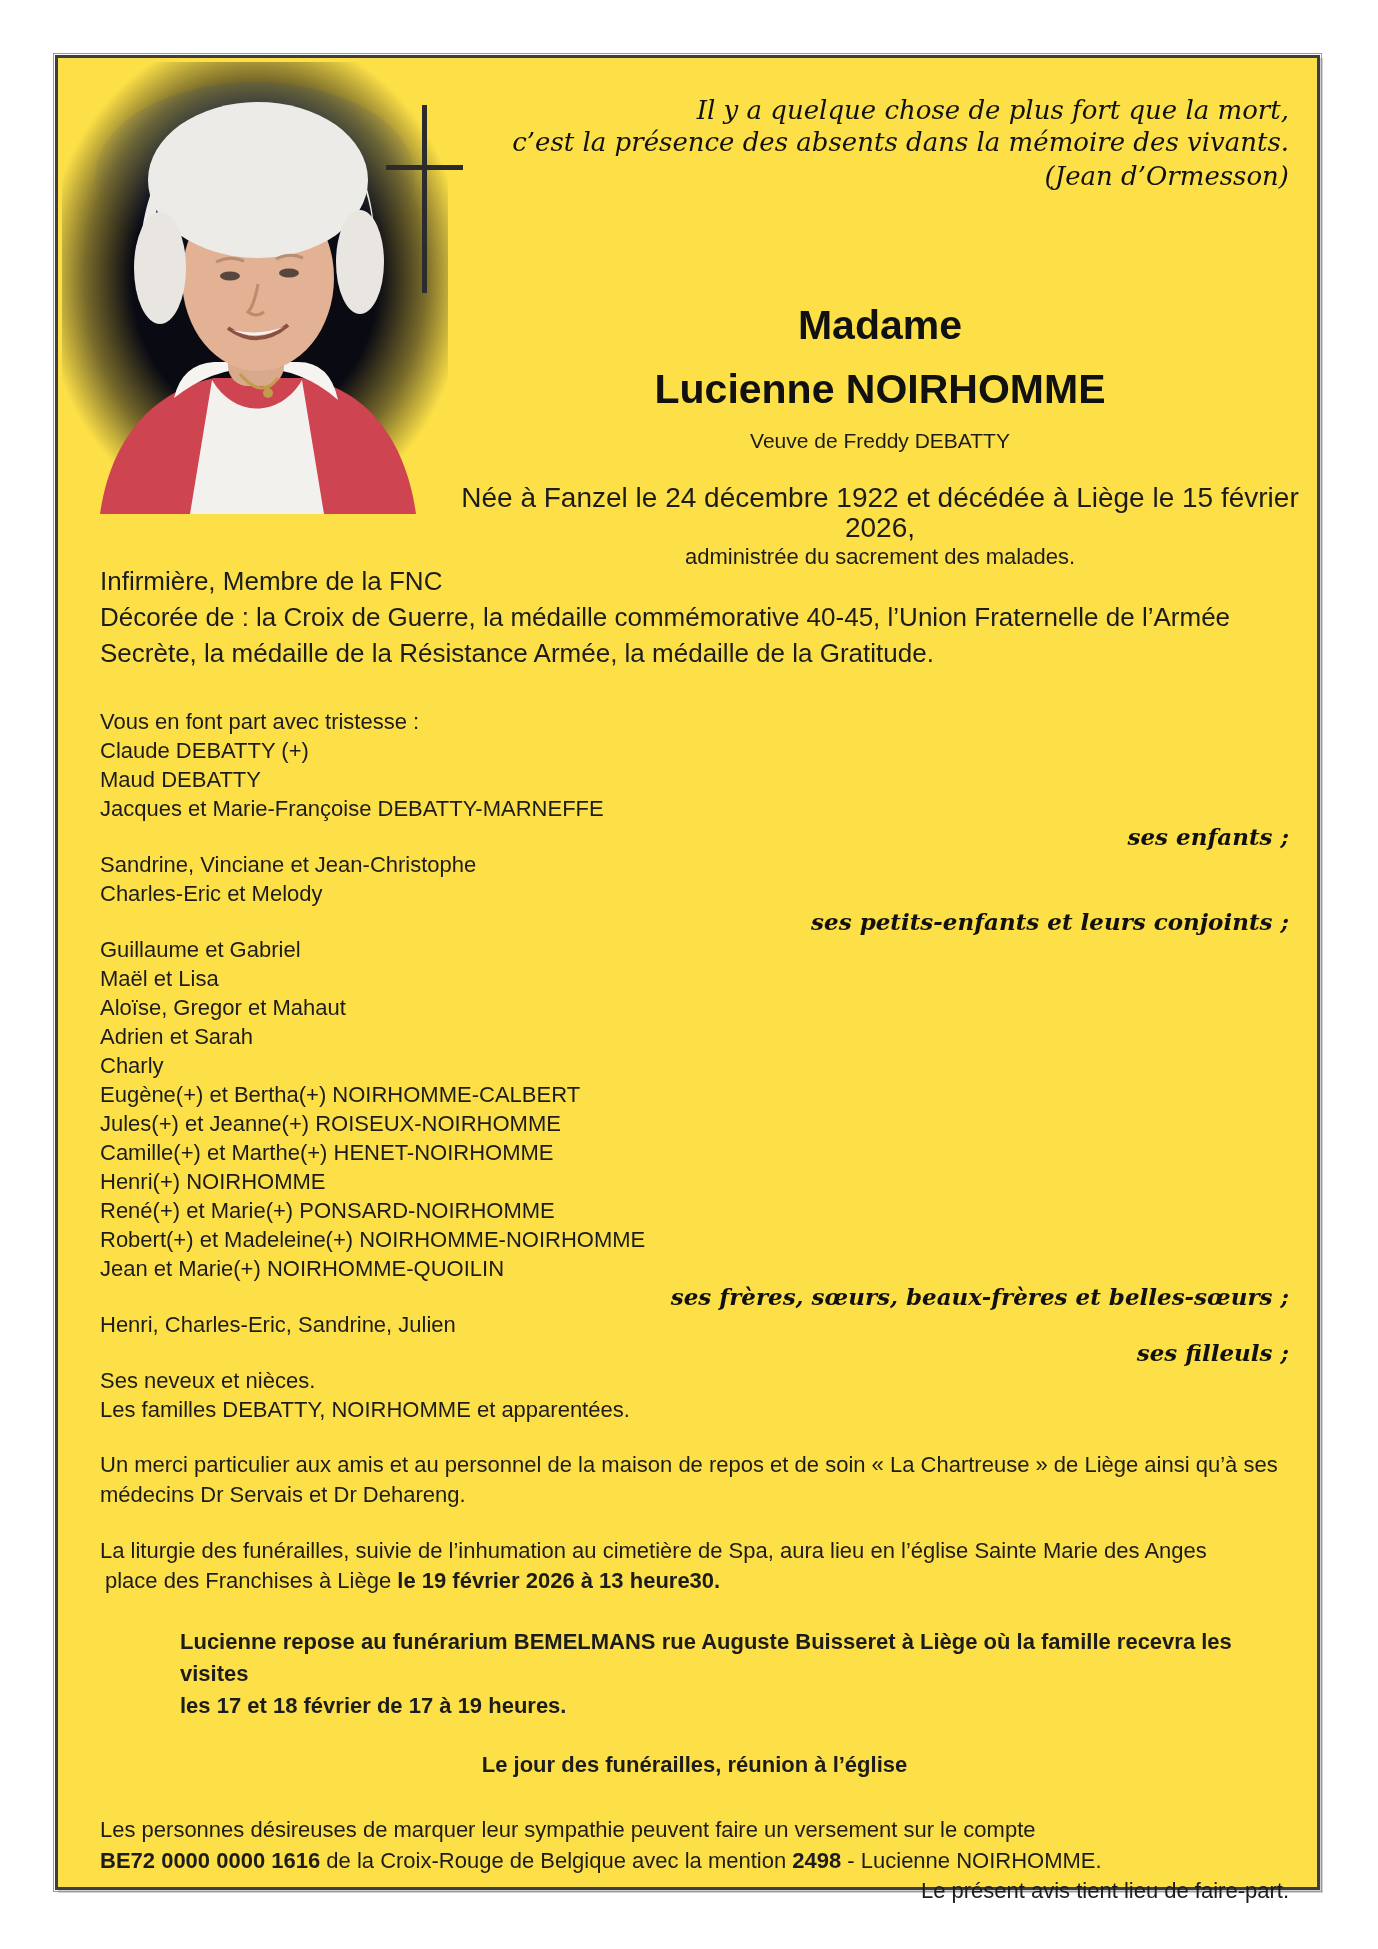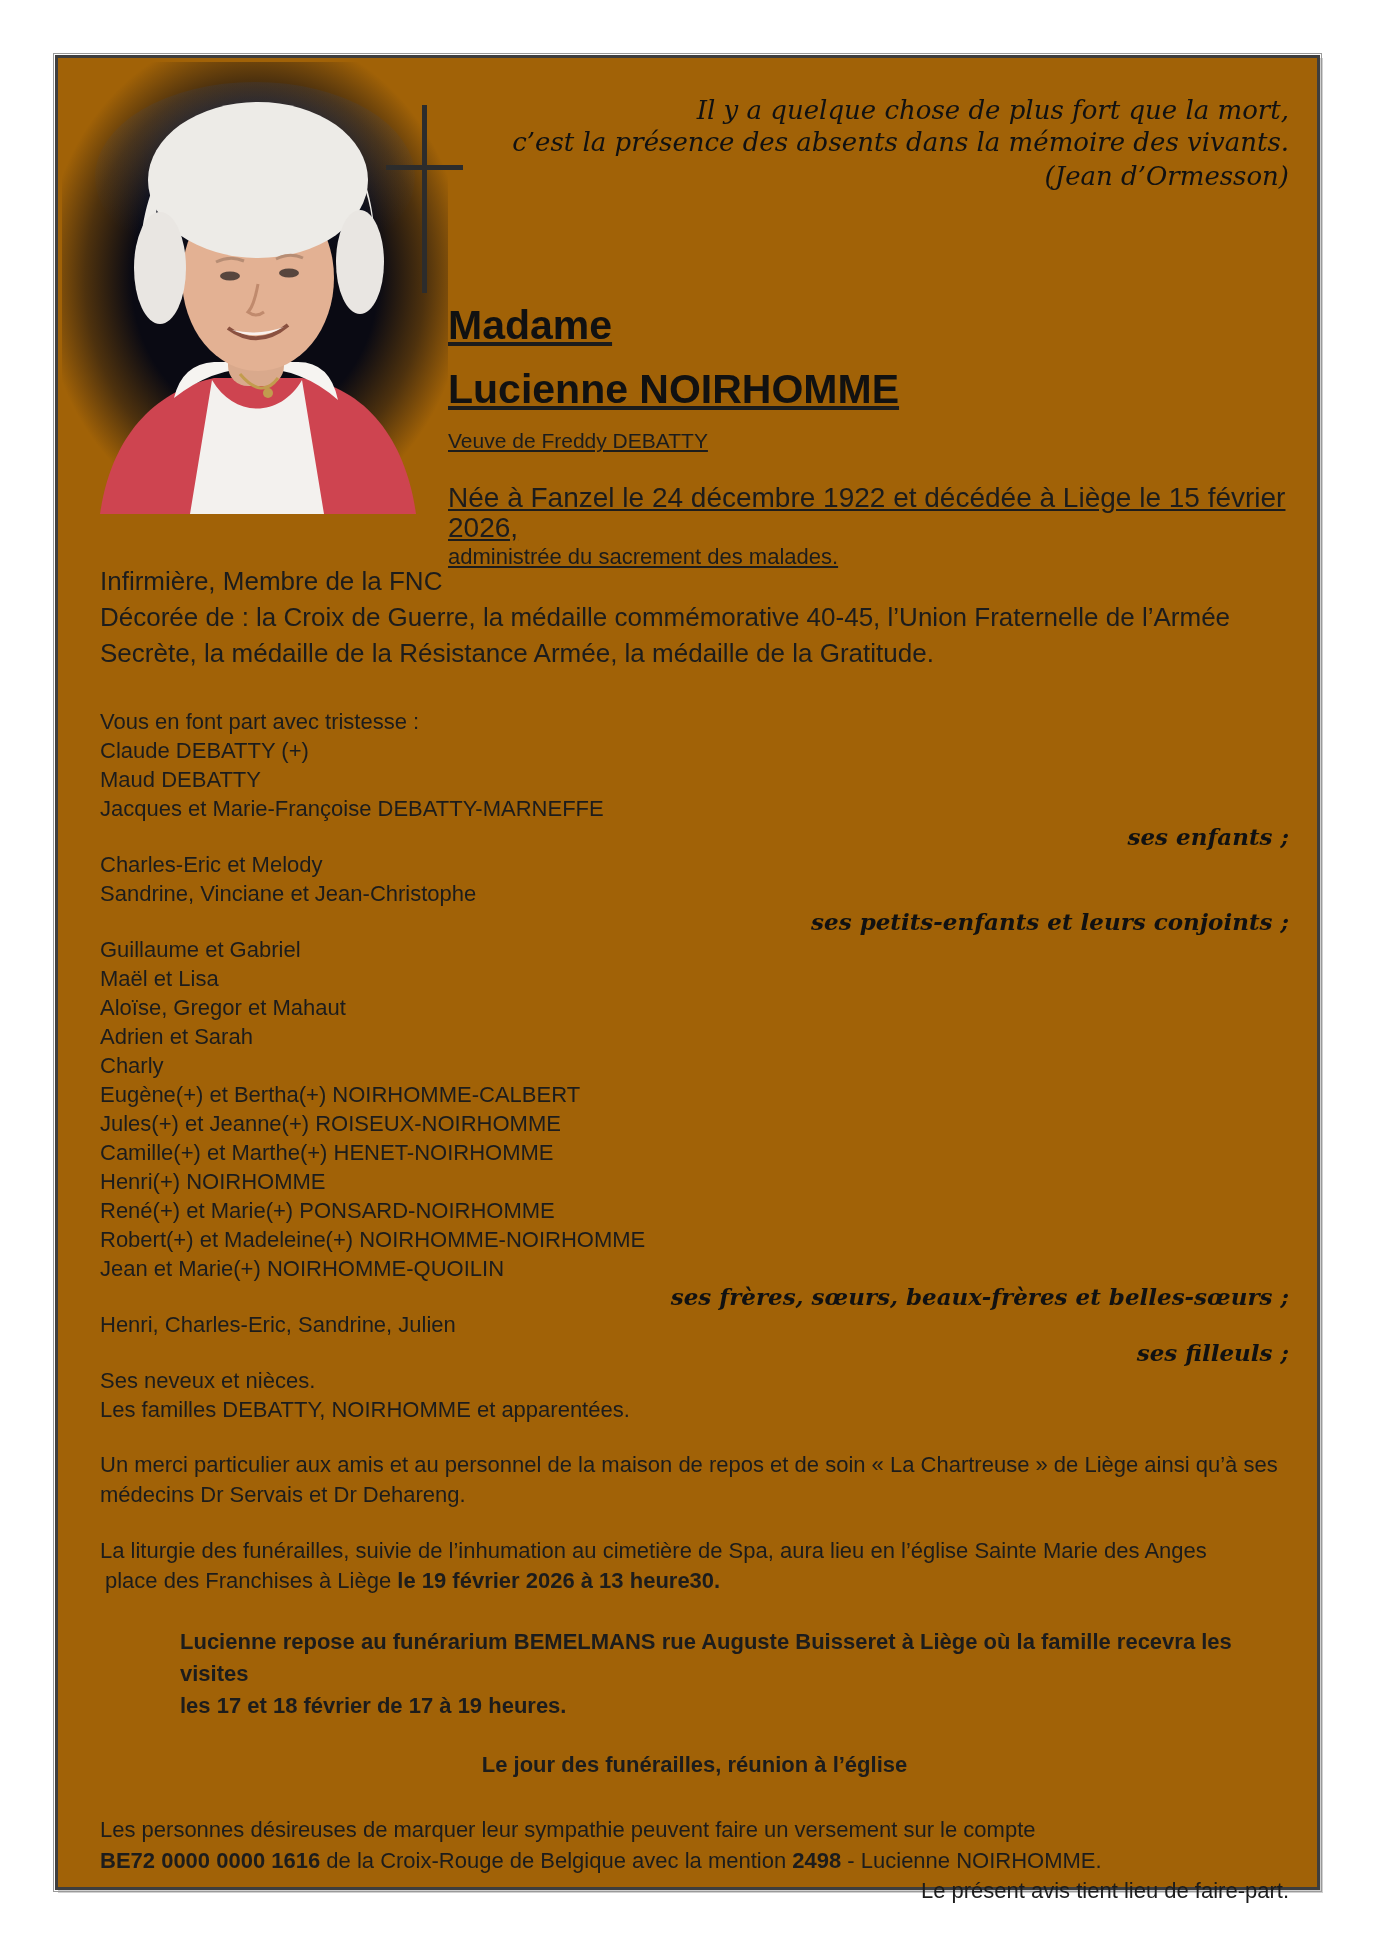--- a/index.html
+++ b/index.html
@@ -14,21 +14,21 @@
     font-family: "Liberation Sans", sans-serif;
     color: #1c1c1c;
   }
   .sheet {
     position: absolute;
     left: 55px;
     top: 55px;
     width: 1265px;
     height: 1835px;
     box-sizing: border-box;
-    background: #a16207;
+    background: #fde047;
     border: 3px solid #3e3e3e;
     outline: 1px solid #9a9a9a;
     outline-offset: 1px;
     box-shadow: 3px 3px 0 rgba(150,150,150,0.45);
   }
   
   .header { position: absolute; left: 0; top: 0; right: 0; height: 505px; }
   .photo-wrap { position: absolute; left: 4px; top: 4px; width: 386px; height: 452px; }
   .photo-wrap svg { display: block; }
   .cross-wrap { position: absolute; left: 325px; top: 45px; width: 85px; height: 195px; }
@@ -42,21 +42,21 @@
     font-size: 26px;
     line-height: 32px;
     color: #111;
   }
   .quote .attr { margin-top: 2px; }
   .title-block {
     position: absolute;
     left: 390px;
     right: 5px;
     top: 243px;
-    text-decoration: underline;
+    text-align: center;
   }
   .title-line { font-size: 41px; font-weight: bold; line-height: 48px; color: #111; }
   .title-name { margin-top: 16px; }
   .subtitle { font-size: 21px; line-height: 36px; margin-top: 10px; }
   .life-line { font-size: 28px; line-height: 30px; margin-top: 24px; }
   .sacrament-line { font-size: 22px; line-height: 28px; }
   
   .doc-body {
     position: absolute;
     top: 505px; left: 0; right: 0;
@@ -174,22 +174,22 @@
       <div>Décorée de : la Croix de Guerre, la médaille commémorative 40-45, l’Union Fraternelle de l’Armée Secrète, la médaille de la Résistance Armée, la médaille de la Gratitude.</div>
     </div>
 
     <div class="intro">Vous en font part avec tristesse :</div>
 
     <div class="fam-line">Claude DEBATTY (+)</div>
     <div class="fam-line">Maud DEBATTY</div>
     <div class="fam-line">Jacques et Marie-Françoise DEBATTY-MARNEFFE</div>
     <div class="script-label">ses enfants ;</div>
 
+    <div class="fam-line">Sandrine, Vinciane et Jean-Christophe</div>
     <div class="fam-line">Charles-Eric et Melody</div>
-    <div class="fam-line">Sandrine, Vinciane et Jean-Christophe</div>
     <div class="script-label">ses petits-enfants et leurs conjoints ;</div>
 
     <div class="fam-line">Guillaume et Gabriel</div>
     <div class="fam-line">Maël et Lisa</div>
     <div class="fam-line">Aloïse, Gregor et Mahaut</div>
     <div class="fam-line">Adrien et Sarah</div>
     <div class="fam-line">Charly</div>
 
     <div class="fam-line">Eugène(+) et Bertha(+) NOIRHOMME-CALBERT</div>
     <div class="fam-line">Jules(+) et Jeanne(+) ROISEUX-NOIRHOMME</div>

